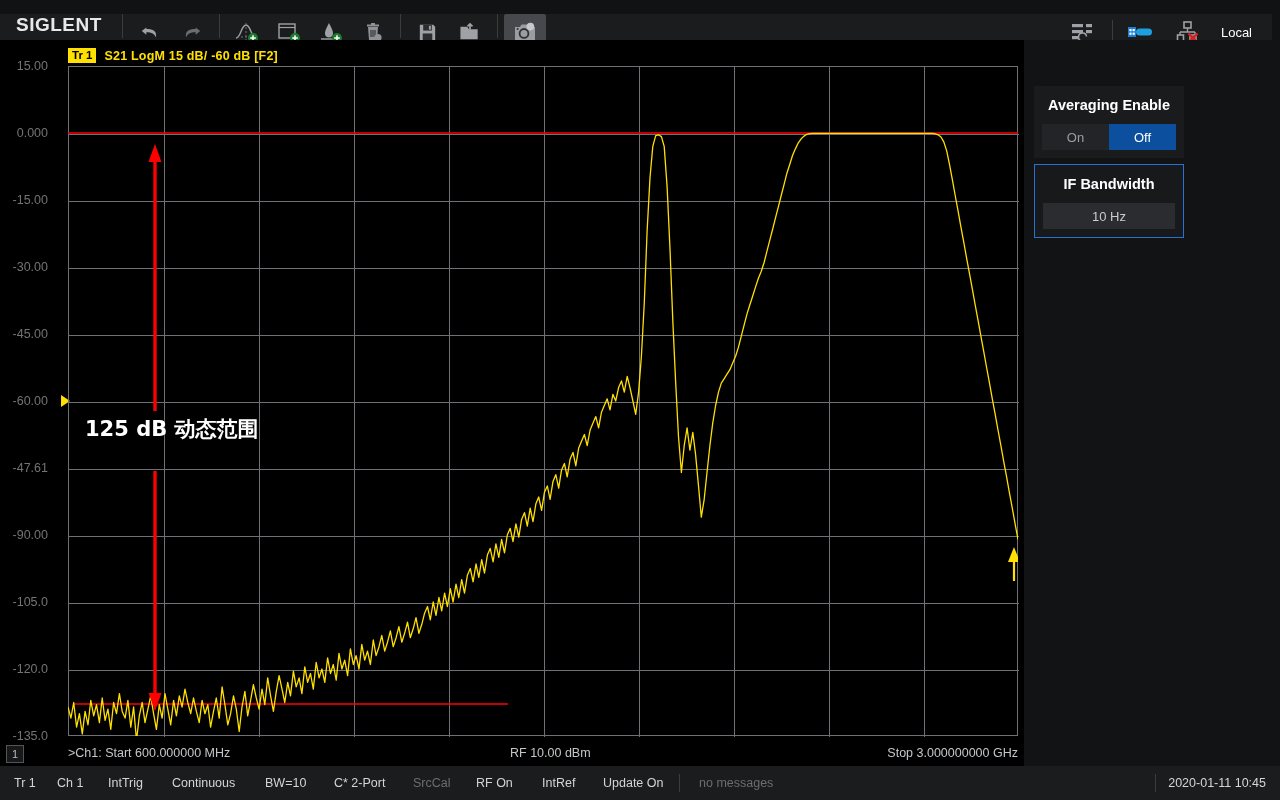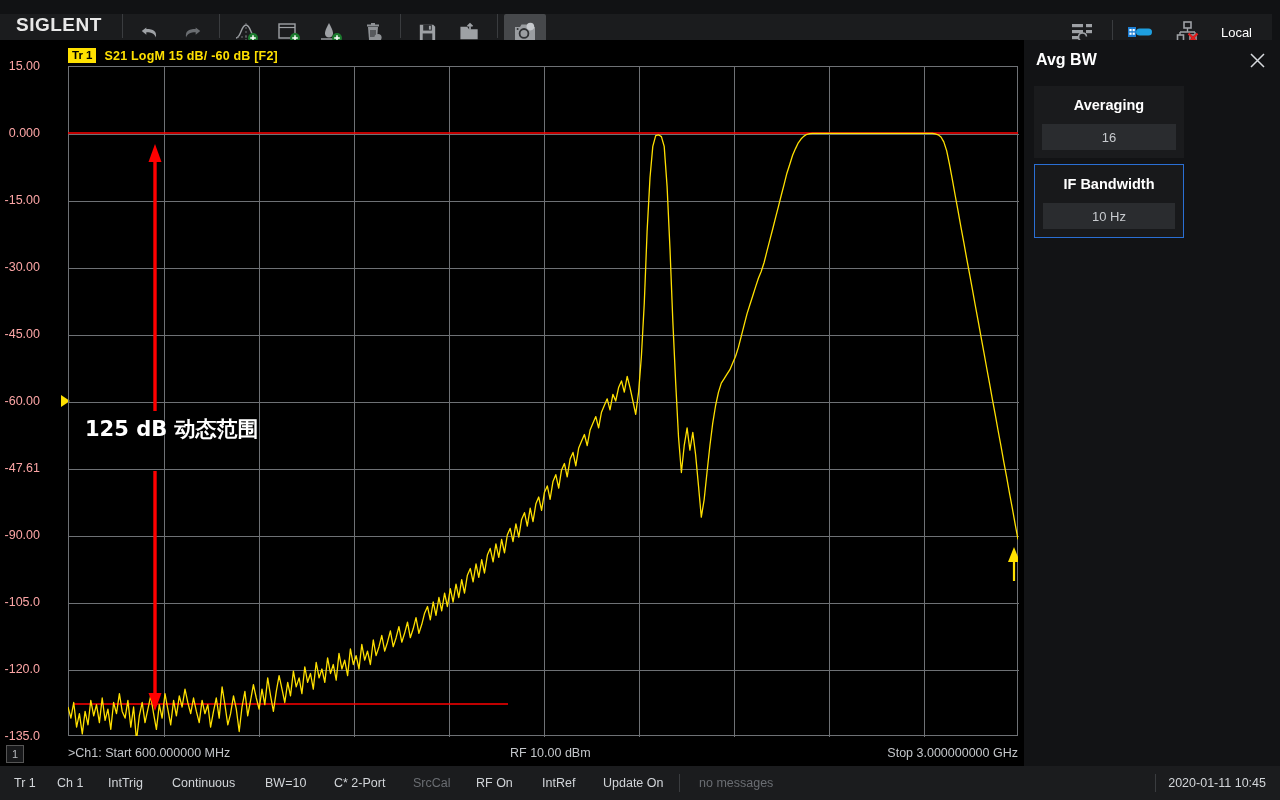--- a/index.html
+++ b/index.html
@@ -50,21 +50,21 @@
   .grid-box {
     position:absolute; left:68px; top:26px; width:950px; height:670px;
     border:1px solid #6e7175;
   }
   .gl-v, .gl-h { position:absolute; background:#6e7175; }
   .gl-v { width:1px; top:0; height:670px; }
   .gl-h { height:1px; left:0; width:950px; }
 
   .ylabels { position:absolute; left:0; top:26px; width:64px; height:670px; }
   .ylab {
-    position:absolute; right:24px; color:#fca5a5; font-size:12.5px;
+    position:absolute; right:16px; color:#737373; font-size:12.5px;
     transform:translateY(-50%); white-space:nowrap;
   }
   .ymarker {
     position:absolute; left:61px; width:0; height:0;
     border-top:6px solid transparent; border-bottom:6px solid transparent;
     border-left:9px solid #ffe000; transform:translateY(-50%);
   }
 
   .svg-layer { position:absolute; left:68px; top:26px; width:950px; height:670px; }
 
@@ -313,35 +313,30 @@
 
     <div class="chinfo">
       <div class="chbadge">1</div>
       <div class="chtxt" style="left:68px;">&gt;Ch1: Start 600.000000 MHz</div>
       <div class="chtxt" style="left:510px;">RF 10.00 dBm</div>
       <div class="chtxt" style="right:6px;">Stop 3.000000000 GHz</div>
     </div>
   </div>
 
   <div class="panel">
-    <div class="panel-hdr">
-      <div class="panel-title">Avg BW</div>
-      <div class="panel-close">
-        <svg width="17" height="17" viewBox="0 0 17 17">
-          <path d="M2 2 L15 15 M15 2 L2 15" stroke="#d6d9dd" stroke-width="1.5"></path>
-        </svg>
-      </div>
-    </div>
 
     <div class="panel-body">
-
       <div class="ctl">
-        <div class="ctl-title">Averaging</div>
-        <div class="val-field">16</div>
-      </div>
+        <div class="ctl-title">Averaging Enable</div>
+        <div class="seg">
+          <div class="off-state">On</div>
+          <div class="on-state">Off</div>
+        </div>
+      </div>
+
 
 
       <div class="ctl hl">
         <div class="ctl-title">IF Bandwidth</div>
         <div class="val-field">10 Hz</div>
       </div>
     </div>
 
   </div>
 

